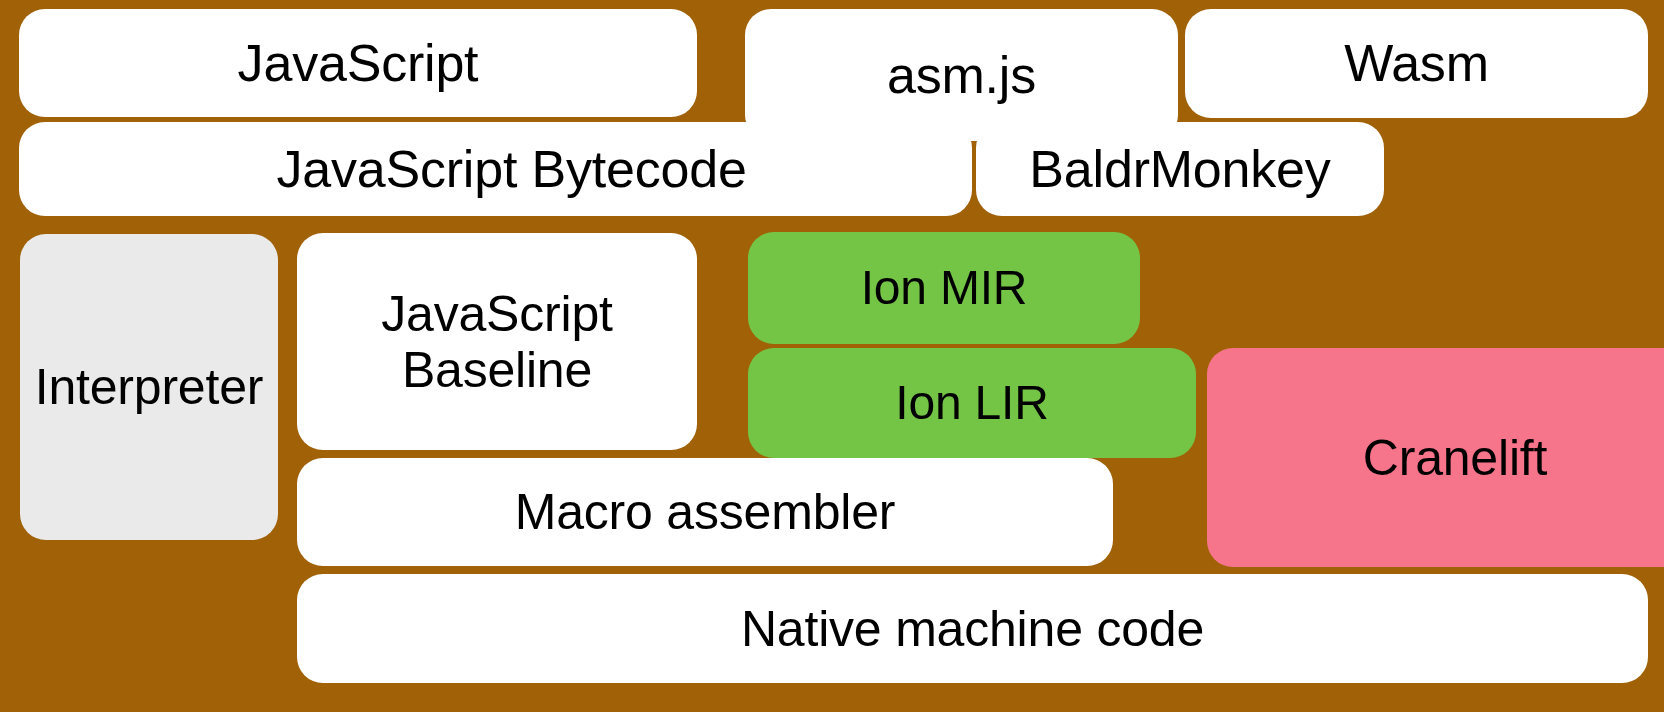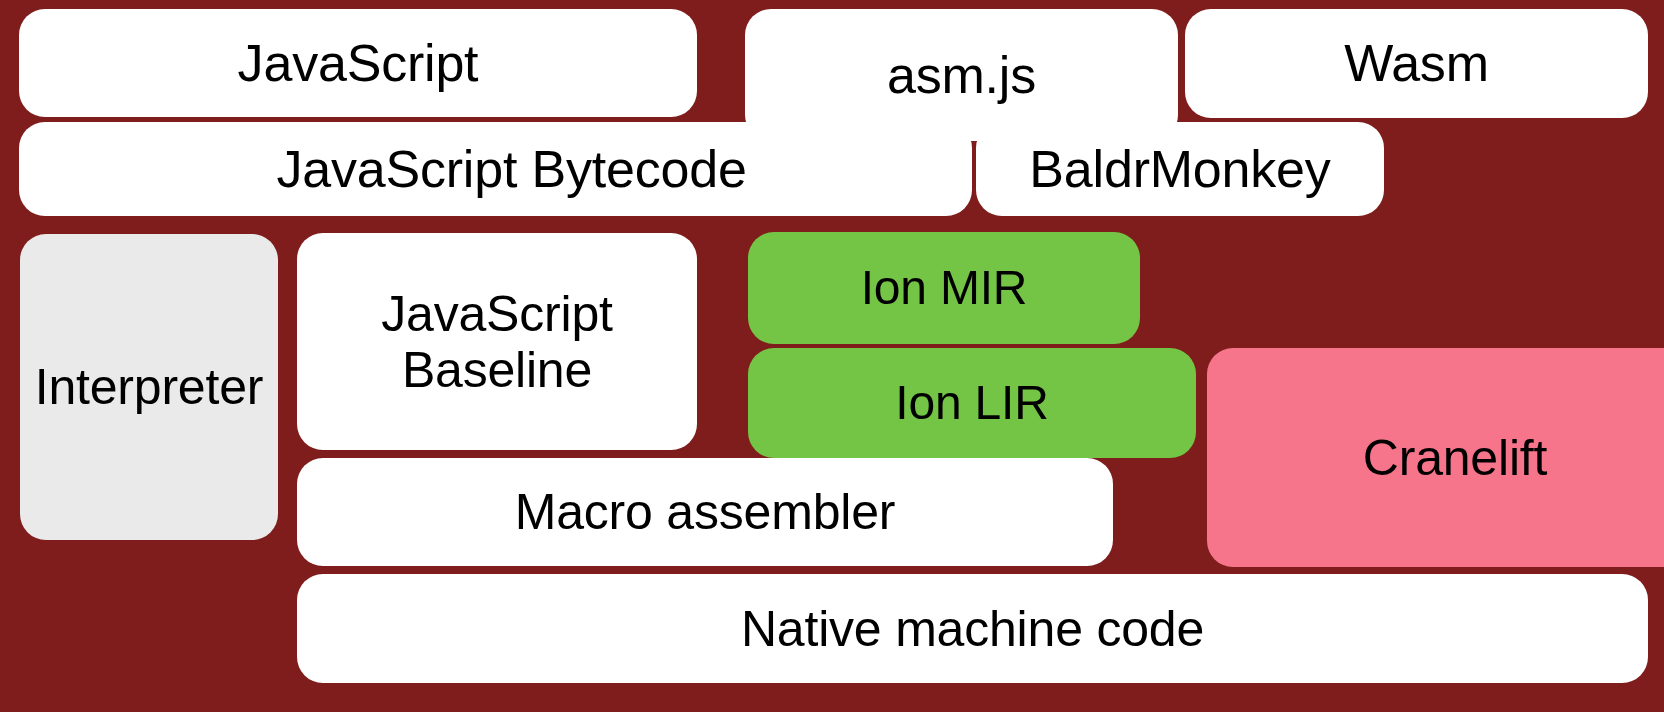--- a/index.html
+++ b/index.html
@@ -34,21 +34,21 @@
     user-select: none;
   }
   .fill-white  { background: #ffffff; }
   .fill-gray   { background: #eaeaea; }
   .fill-green  { background: #74c546; }
   .fill-pink   { background: #f7758b; }
 </style>
 </head>
 <body>
 
-<div id="diagram" style="width: 1664px; height: 712px; background: #7f1d1d;">
+<div id="diagram" style="width: 1664px; height: 712px; background: #a16207;">
     <div class="node fill-white" style="left: 19px; top: 9px; width: 678px; height: 108px; background: rgb(255, 255, 255); color: rgb(0, 0, 0); font-size: 52px;">JavaScript</div>
     <div class="node fill-white" style="left: 745px; top: 9px; width: 433px; height: 132px; background: rgb(255, 255, 255); color: rgb(0, 0, 0); font-size: 52px;">asm.js</div>
     <div class="node fill-white" style="left: 1185px; top: 9px; width: 463px; height: 109px; background: rgb(255, 255, 255); color: rgb(0, 0, 0); font-size: 52px;">Wasm</div>
     <div class="node fill-white" style="left: 19px; top: 122px; width: 953px; height: 94px; background: rgb(255, 255, 255); color: rgb(0, 0, 0); font-size: 52px; padding-left: 32px;">JavaScript Bytecode</div>
     <div class="node fill-white" style="left: 976px; top: 122px; width: 408px; height: 94px; background: rgb(255, 255, 255); color: rgb(0, 0, 0); font-size: 52px;">BaldrMonkey</div>
     <div class="node fill-gray" style="left: 20px; top: 234px; width: 258px; height: 306px; background: rgb(234, 234, 234); color: rgb(0, 0, 0); font-size: 50px; text-align: center;">Interpreter</div>
     <div class="node fill-white" style="left: 297px; top: 233px; width: 400px; height: 217px; background: rgb(255, 255, 255); color: rgb(0, 0, 0); font-size: 50px;">JavaScript
 Baseline</div>
     <div class="node fill-green" style="left: 748px; top: 232px; width: 392px; height: 112px; background: rgb(116, 197, 70); color: rgb(0, 0, 0); font-size: 48px;">Ion MIR</div>
     <div class="node fill-green" style="left: 748px; top: 348px; width: 448px; height: 110px; background: rgb(116, 197, 70); color: rgb(0, 0, 0); font-size: 48px;">Ion LIR</div>

